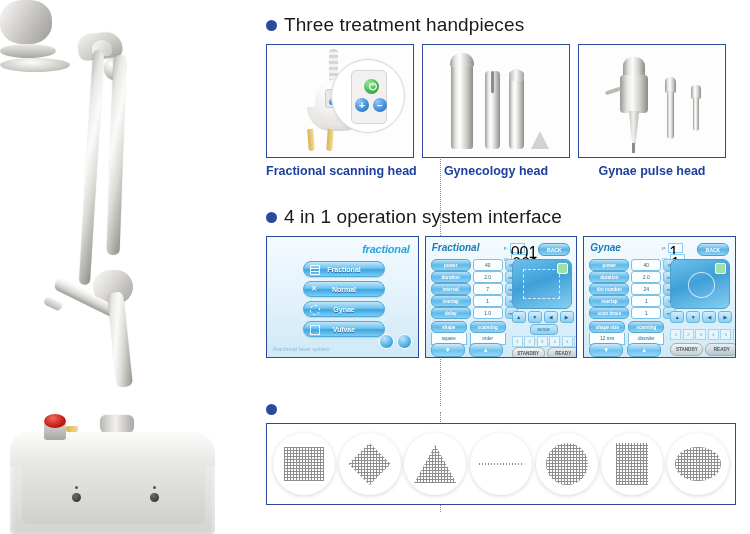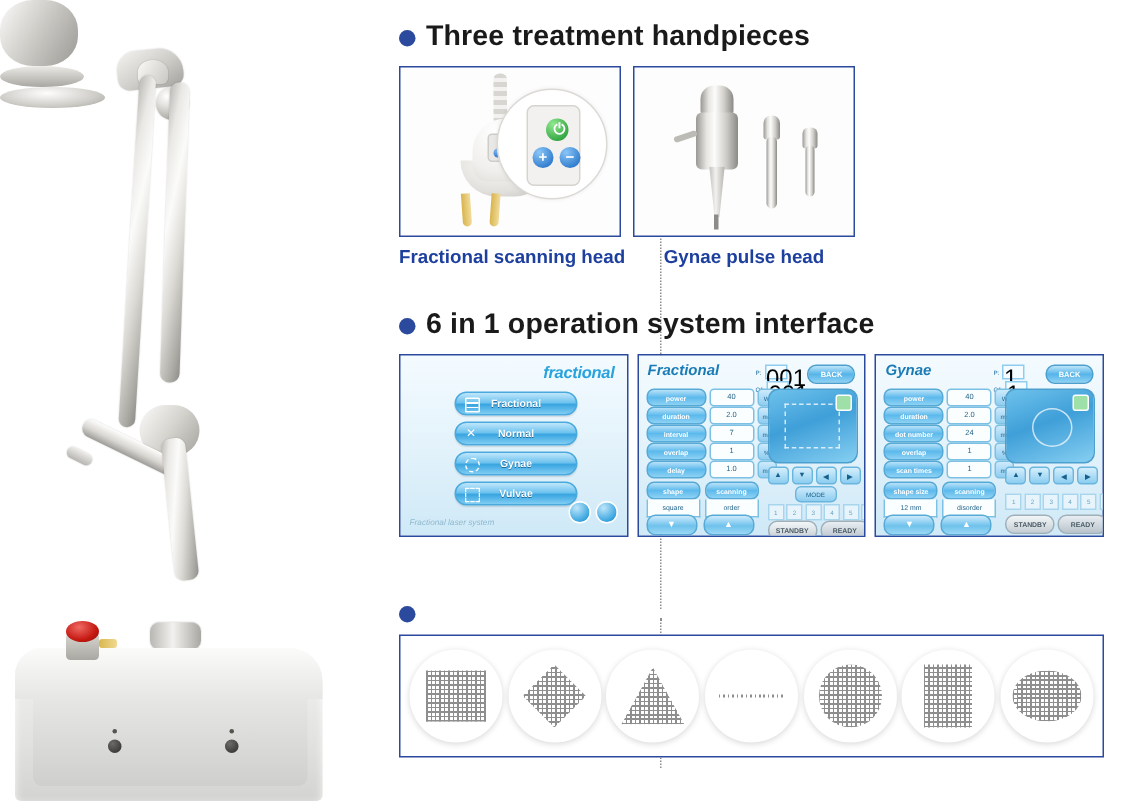--- a/index.html
+++ b/index.html
@@ -77,21 +77,21 @@
   #arrowline-2{left:224px;top:289px;width:30px;}
   #arrowhead-2{left:253px;top:284px;}
   #num-3{left:237px;top:452px;}
   #arrowline-3{left:224px;top:469px;width:30px;}
   #arrowhead-3{left:253px;top:464px;}
 
   
   #right-col{position:absolute;left:266px;top:0;width:470px;height:534px;}
   .section-head{display:flex;align-items:center;gap:7px;}
   .bullet{width:11px;height:11px;border-radius:50%;background:#2b4a9e;flex:0 0 auto;}
-  .section-title{font-size:19px;color:#1a1a1a;font-weight:700;letter-spacing:.1px;white-space:nowrap;}
+  .section-title{font-size:19px;color:#1a1a1a;font-weight:400;letter-spacing:.1px;white-space:nowrap;}
 
   
   #section-handpieces{position:absolute;left:0;top:14px;width:462px;}
   #handpiece-row{display:flex;gap:8px;margin-top:8px;}
   .hp-cell{width:148px;}
   .hp-box{height:112px;border:1px solid #2b4a9e;background:#fdfdfd;position:relative;overflow:hidden;}
   .hp-label{text-align:center;font-size:12.5px;color:#1d3f9e;font-weight:700;margin-top:6px;
     white-space:nowrap;}
 
   
@@ -300,20 +300,33 @@
               </div>
               <div class="zdot-b2">
                 <span class="zsym" style="left:4px;top:3px;">−</span>
               </div>
             </div>
           </div>
         </div>
         <div class="hp-label">Fractional scanning head</div>
       </div>
 
+      <div class="hp-cell">
+        <div class="hp-box">
+          <div class="probe" style="left:28px;top:14px;width:22px;height:84px;"></div>
+          <div class="probe" style="left:27px;top:8px;width:24px;height:14px;border-radius:12px 12px 3px 3px;"></div>
+          <div class="probe" style="left:28px;top:90px;width:22px;height:14px;border-radius:3px;"></div>
+          <div class="probe" style="left:62px;top:26px;width:15px;height:78px;"></div>
+          <div style="position:absolute;left:68px;top:26px;width:3px;height:22px;background:#8e8c88;border-radius:2px;"></div>
+          <div class="probe" style="left:86px;top:26px;width:15px;height:78px;"></div>
+          <div style="position:absolute;left:86px;top:24px;width:15px;height:12px;border-radius:8px 8px 0 0;background:linear-gradient(90deg,#b5b3ae,#fafaf8 45%,#a3a19d);"></div>
+          <div style="position:absolute;left:108px;top:86px;width:0;height:0;border-left:9px solid transparent;border-right:9px solid transparent;border-bottom:18px solid #d4d2cd;"></div>
+        </div>
+        <div class="hp-label">Gynecology head</div>
+      </div>
 
       <div class="hp-cell">
         <div class="hp-box">
           <div class="up-body" style="left:44px;top:12px;width:22px;height:20px;border-radius:9px 9px 3px 3px;"></div>
           <div class="up-body" style="left:41px;top:30px;width:28px;height:38px;"></div>
           <div style="position:absolute;left:47px;top:66px;width:16px;height:34px;background:linear-gradient(90deg,#a5a39e,#f2f1ef 45%,#97958f);clip-path:polygon(18% 0,82% 0,60% 100%,40% 100%);"></div>
           <div style="position:absolute;left:53px;top:98px;width:3px;height:10px;background:#8e8c88;"></div>
           <div style="position:absolute;left:26px;top:44px;width:16px;height:4px;background:#bdbbb6;border-radius:2px;transform:rotate(-18deg);"></div>
           <div class="up-body" style="left:86px;top:32px;width:11px;height:16px;border-radius:5px 5px 2px 2px;"></div>
           <div class="up-body" style="left:88px;top:46px;width:7px;height:48px;"></div>
@@ -321,21 +334,21 @@
           <div class="up-body" style="left:114px;top:52px;width:6px;height:34px;"></div>
         </div>
         <div class="hp-label">Gynae pulse head</div>
       </div>
     </div>
   </div>
 
   <div id="section-ui">
     <div class="section-head">
       <div class="bullet"></div>
-      <div class="section-title">6 in 1 operation system interface</div>
+      <div class="section-title">4 in 1 operation system interface</div>
     </div>
 
     <div id="ui-row">
 
       <div class="ui-box">
         <div class="s1-title">fractional</div>
 
         <div class="s1-btn" style="top:24px;">
           <div class="s1-ico" style="border-radius:1px;background:linear-gradient(180deg,transparent 0 2px,#fff 2px 3px,transparent 3px 5px,#fff 5px 6px,transparent 6px 8px);"></div>
           <span>Fractional</span>

